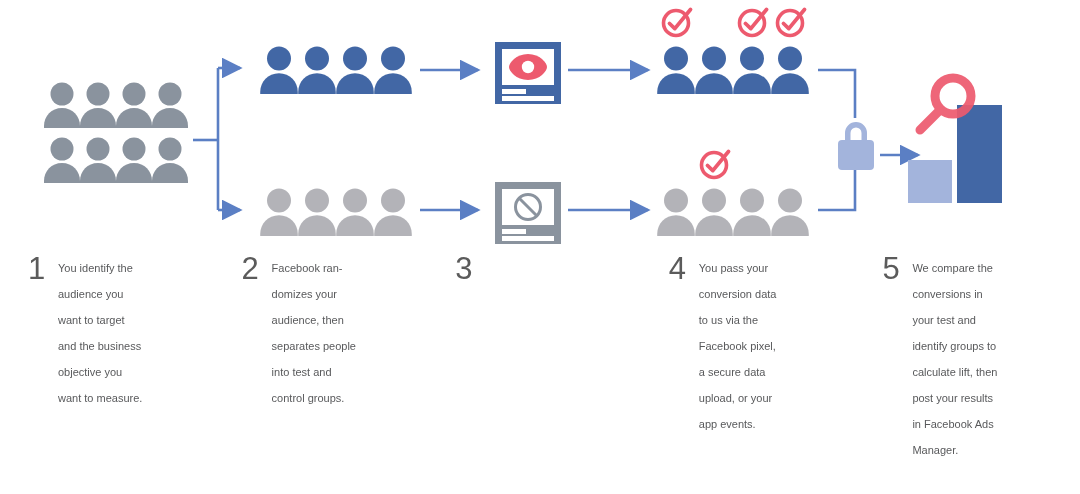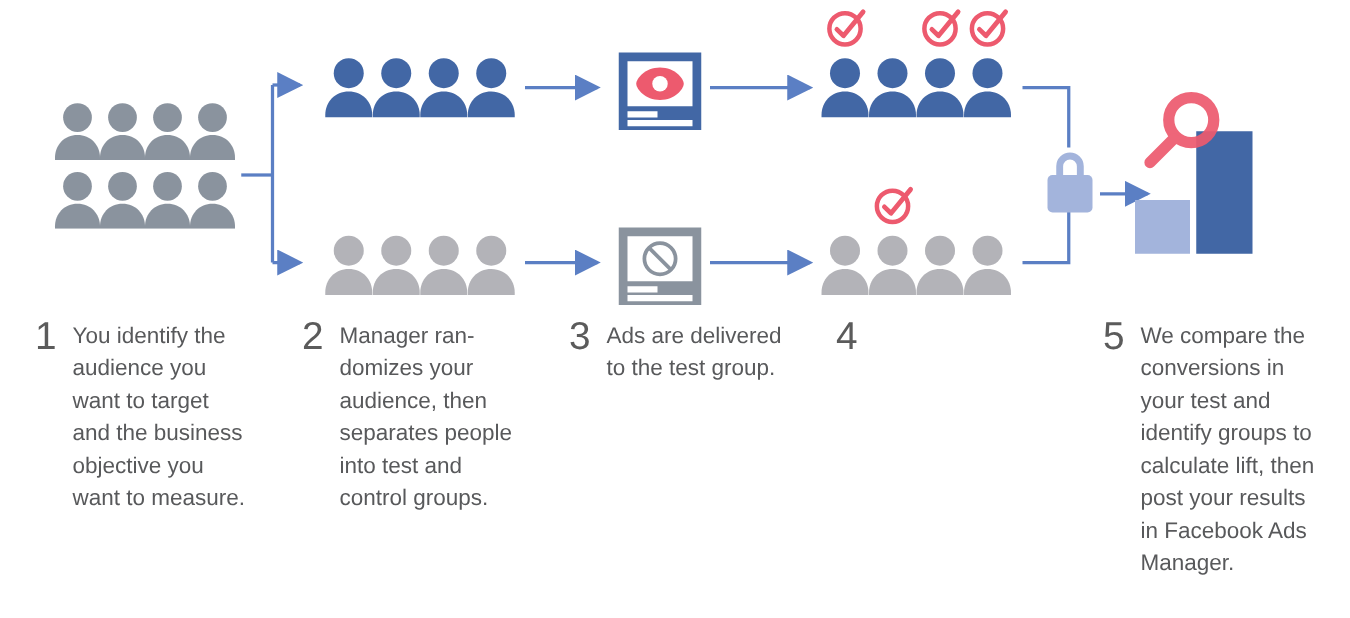--- a/index.html
+++ b/index.html
@@ -33,21 +33,21 @@
     font-size:31px;
     line-height:34px;
     font-weight:300;
     color:#5b5b5b;
     text-align:left;
     padding-left:10px;
     box-sizing:border-box;
   }
   .step-text{
     flex:1 1 auto;
-    font-size:18px;
+    font-size:11px;
     line-height:26px;
     color:#58595b;
     white-space:pre-line;
     padding-top:3px;
   }
   .sp1{margin-left:18px;}
   .sp2{margin-left:6px;}
   .sp3{margin-left:6px;}
   .sp4{margin-left:6px;}
   .sp5{margin-left:6px;}
@@ -199,36 +199,41 @@
       <div class="step-text">You identify the
 audience you
 want to target
 and the business
 objective you
 want to measure.</div>
     </div>
 
     <div class="step sp2">
       <div class="step-num">2</div>
-      <div class="step-text">Manager ran-
+      <div class="step-text">Facebook ran-
 domizes your
 audience, then
 separates people
 into test and
 control groups.</div>
     </div>
 
     <div class="step sp3">
       <div class="step-num">3</div>
-      <div class="step-text">Ads are delivered
-to the test group.</div>
     </div>
 
     <div class="step sp4">
       <div class="step-num">4</div>
+      <div class="step-text">You pass your
+conversion data
+to us via the
+Facebook pixel,
+a secure data
+upload, or your
+app events.</div>
     </div>
 
     <div class="step sp5">
       <div class="step-num">5</div>
       <div class="step-text">We compare the
 conversions in
 your test and
 identify groups to
 calculate lift, then
 post your results

